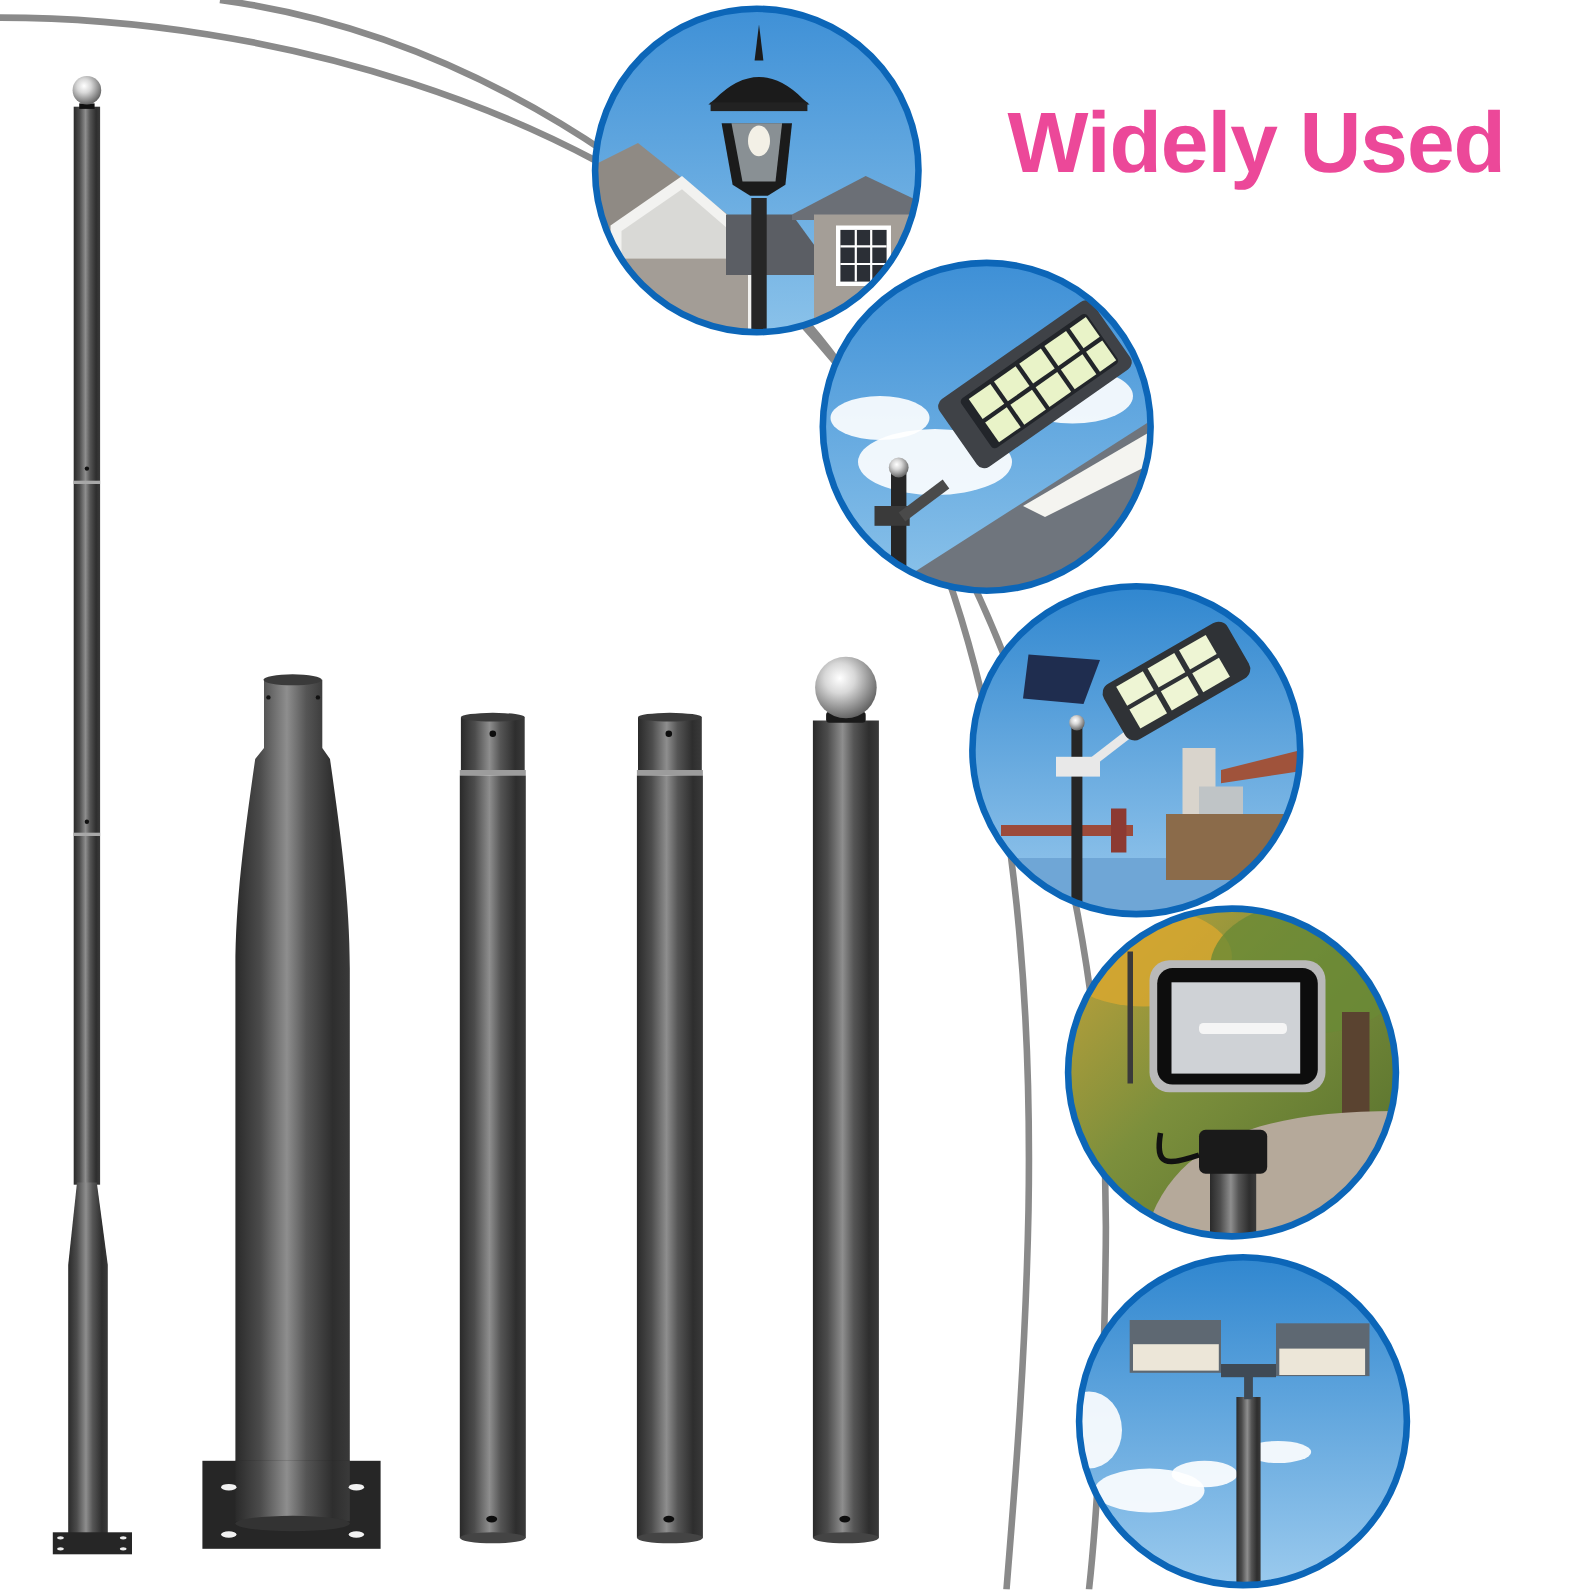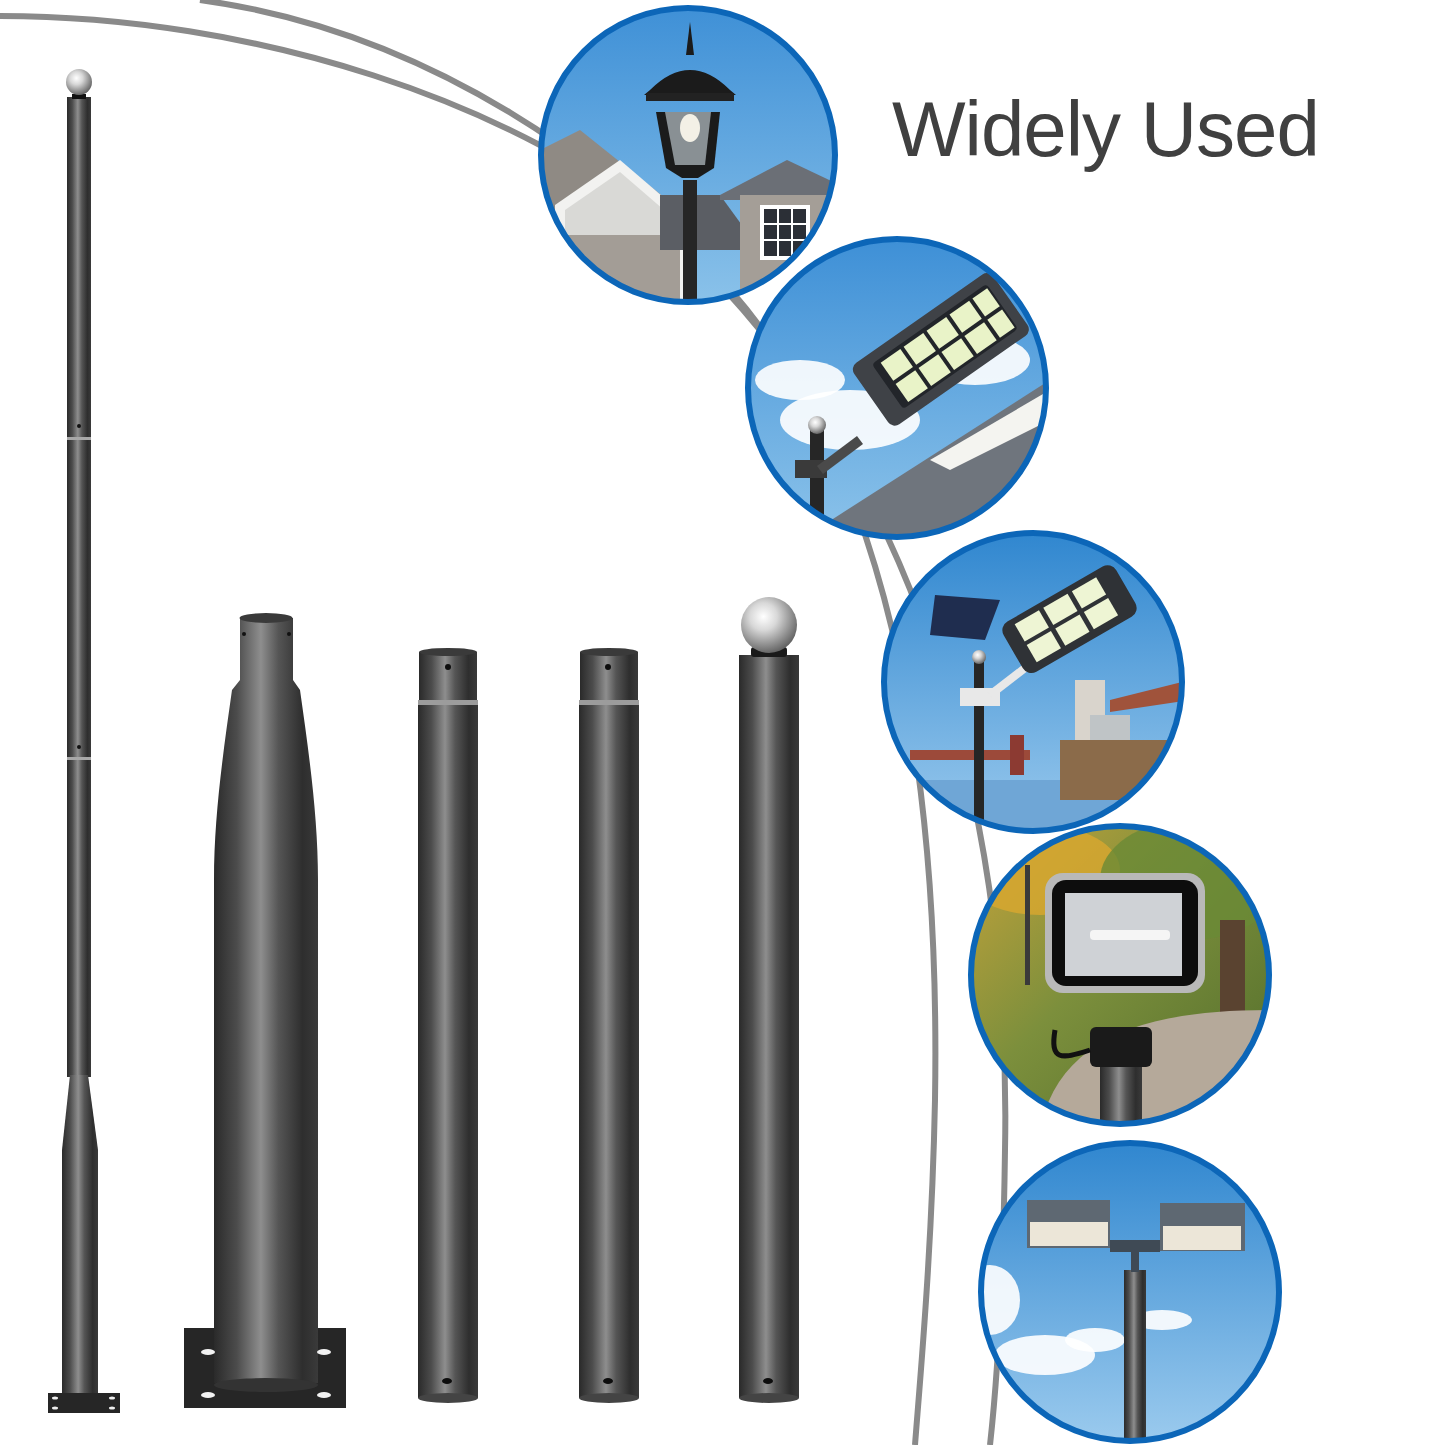--- a/index.html
+++ b/index.html
@@ -1,22 +1,22 @@
 <!DOCTYPE html>
 <html><head>
   <meta charset="utf-8">
   <style>
     html, body { margin: 0; padding: 0; background: #ffffff; }
     body { width: 1445px; height: 1445px; position: relative; overflow: hidden;
            font-family: "Liberation Sans", sans-serif; }
     .stage { position: absolute; left: 0; top: 0; width: 1445px; height: 1445px; }
     .title {
-      position: absolute; left: 892px; top: 90px;
-      font-family: "Liberation Sans", sans-serif; font-weight: 400;
-      font-size: 78px; letter-spacing: -1px; color: #404040;
+      position: absolute; left: 916px; top: 90px;
+      font-family: "Liberation Sans", sans-serif; font-weight: 700;
+      font-size: 78px; letter-spacing: -1px; color: #ec4899;
       line-height: 1; white-space: nowrap;
     }
   </style>
 </head>
 <body>
 
 <div class="stage">
   <svg width="1445" height="1445" viewBox="0 0 1445 1445" xmlns="http://www.w3.org/2000/svg">
     <defs>
       <linearGradient id="poleGrad" x1="0" x2="1" y1="0" y2="0">

